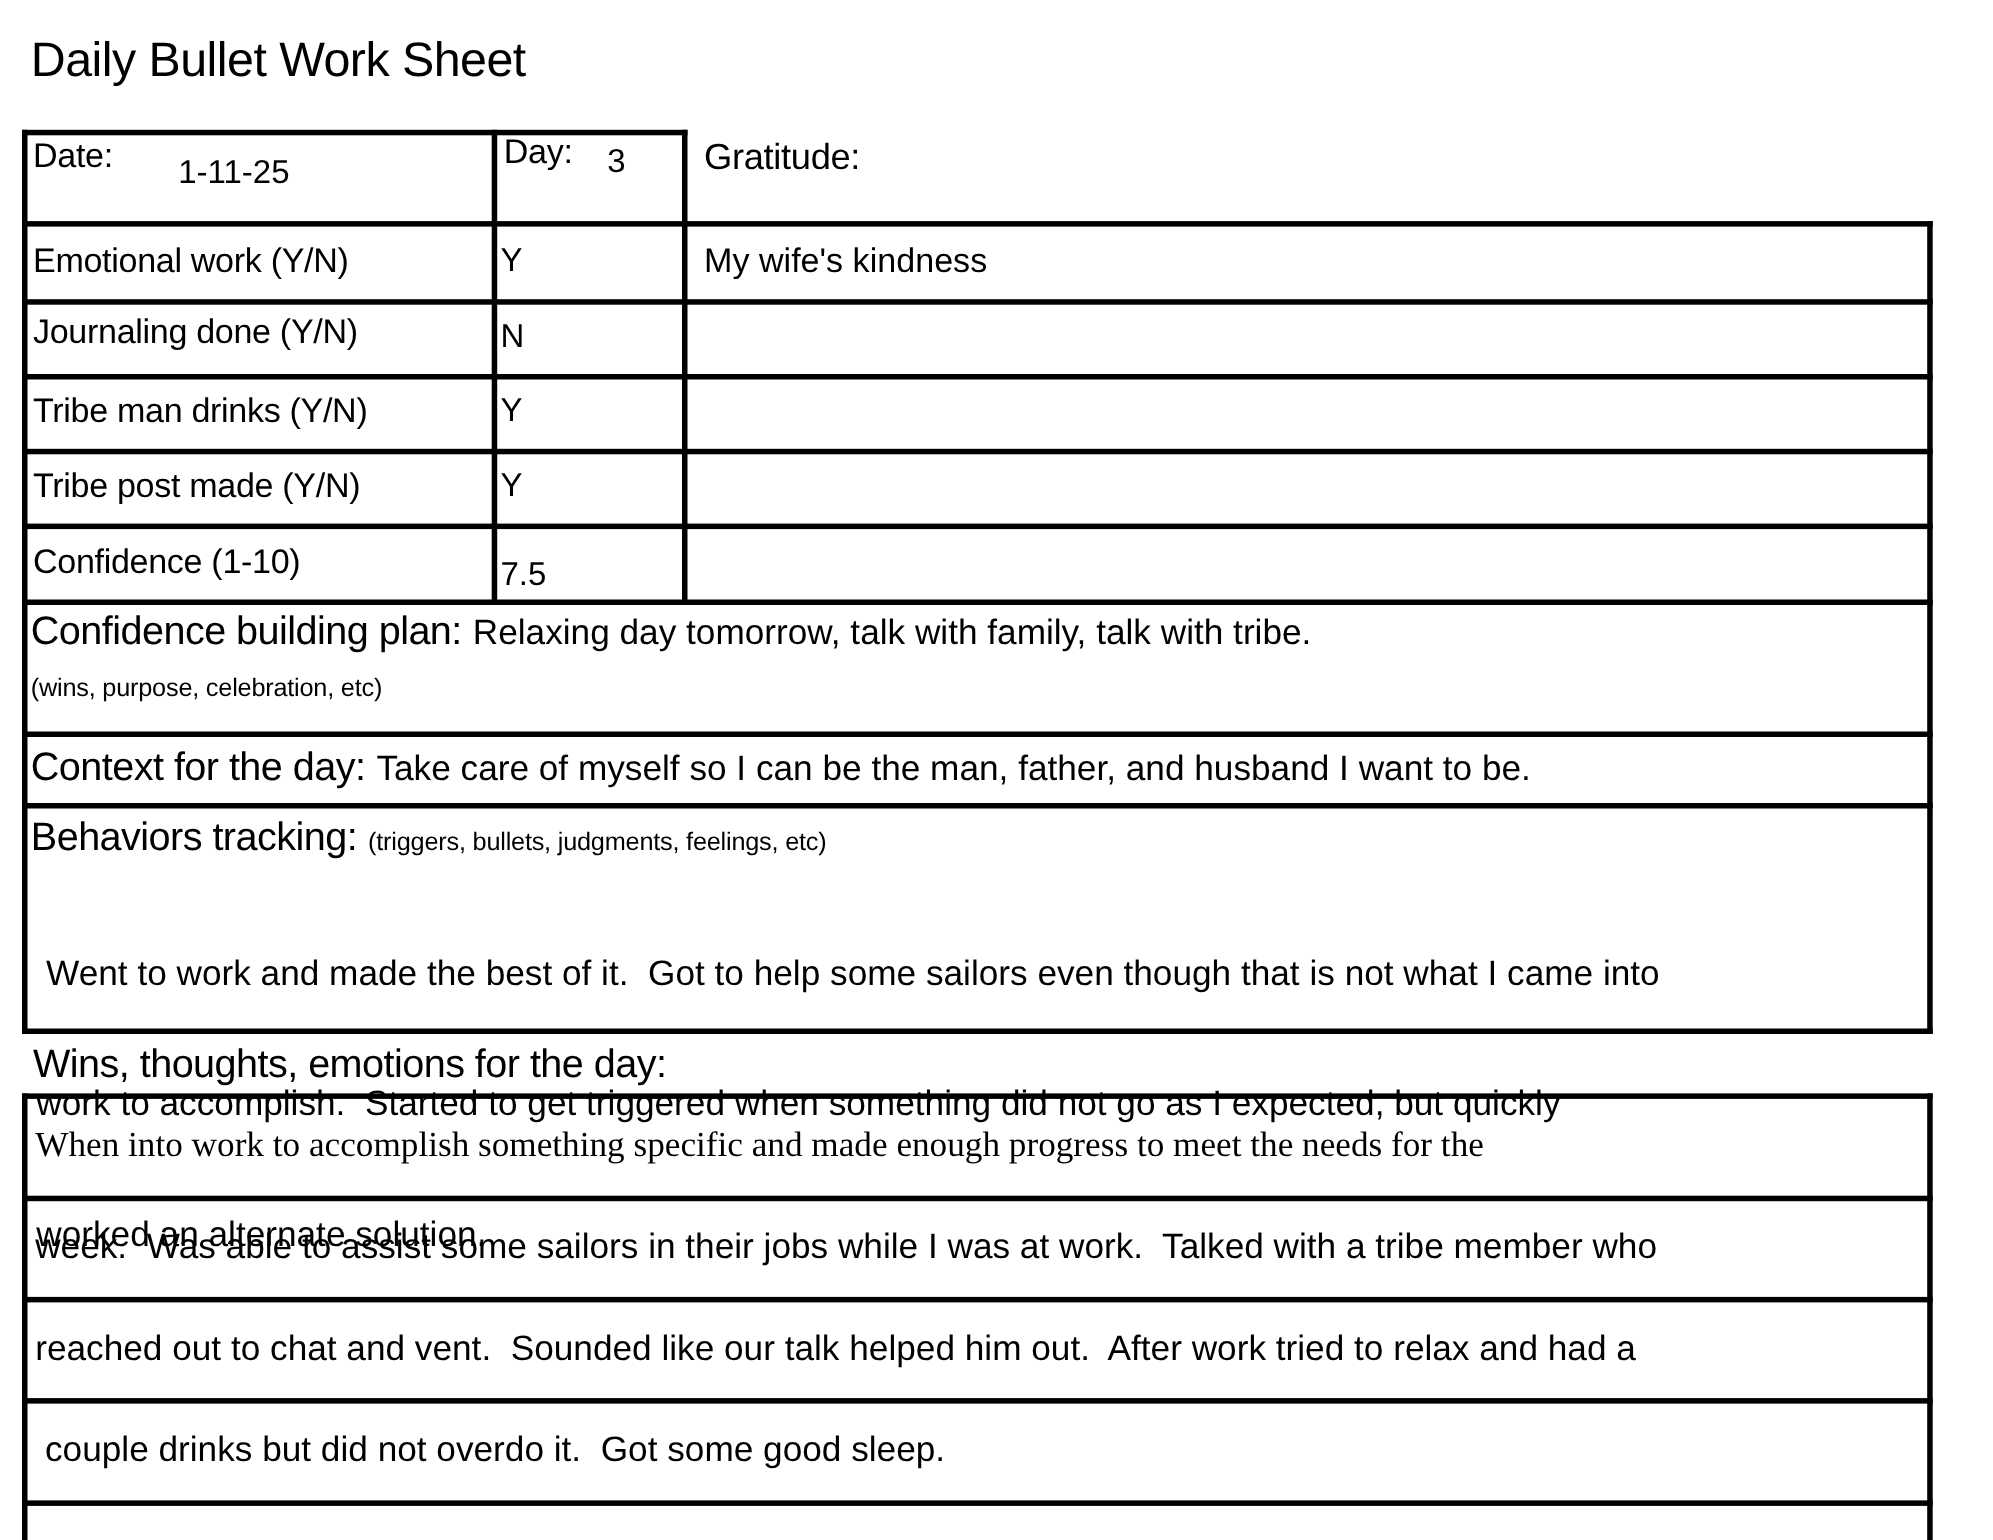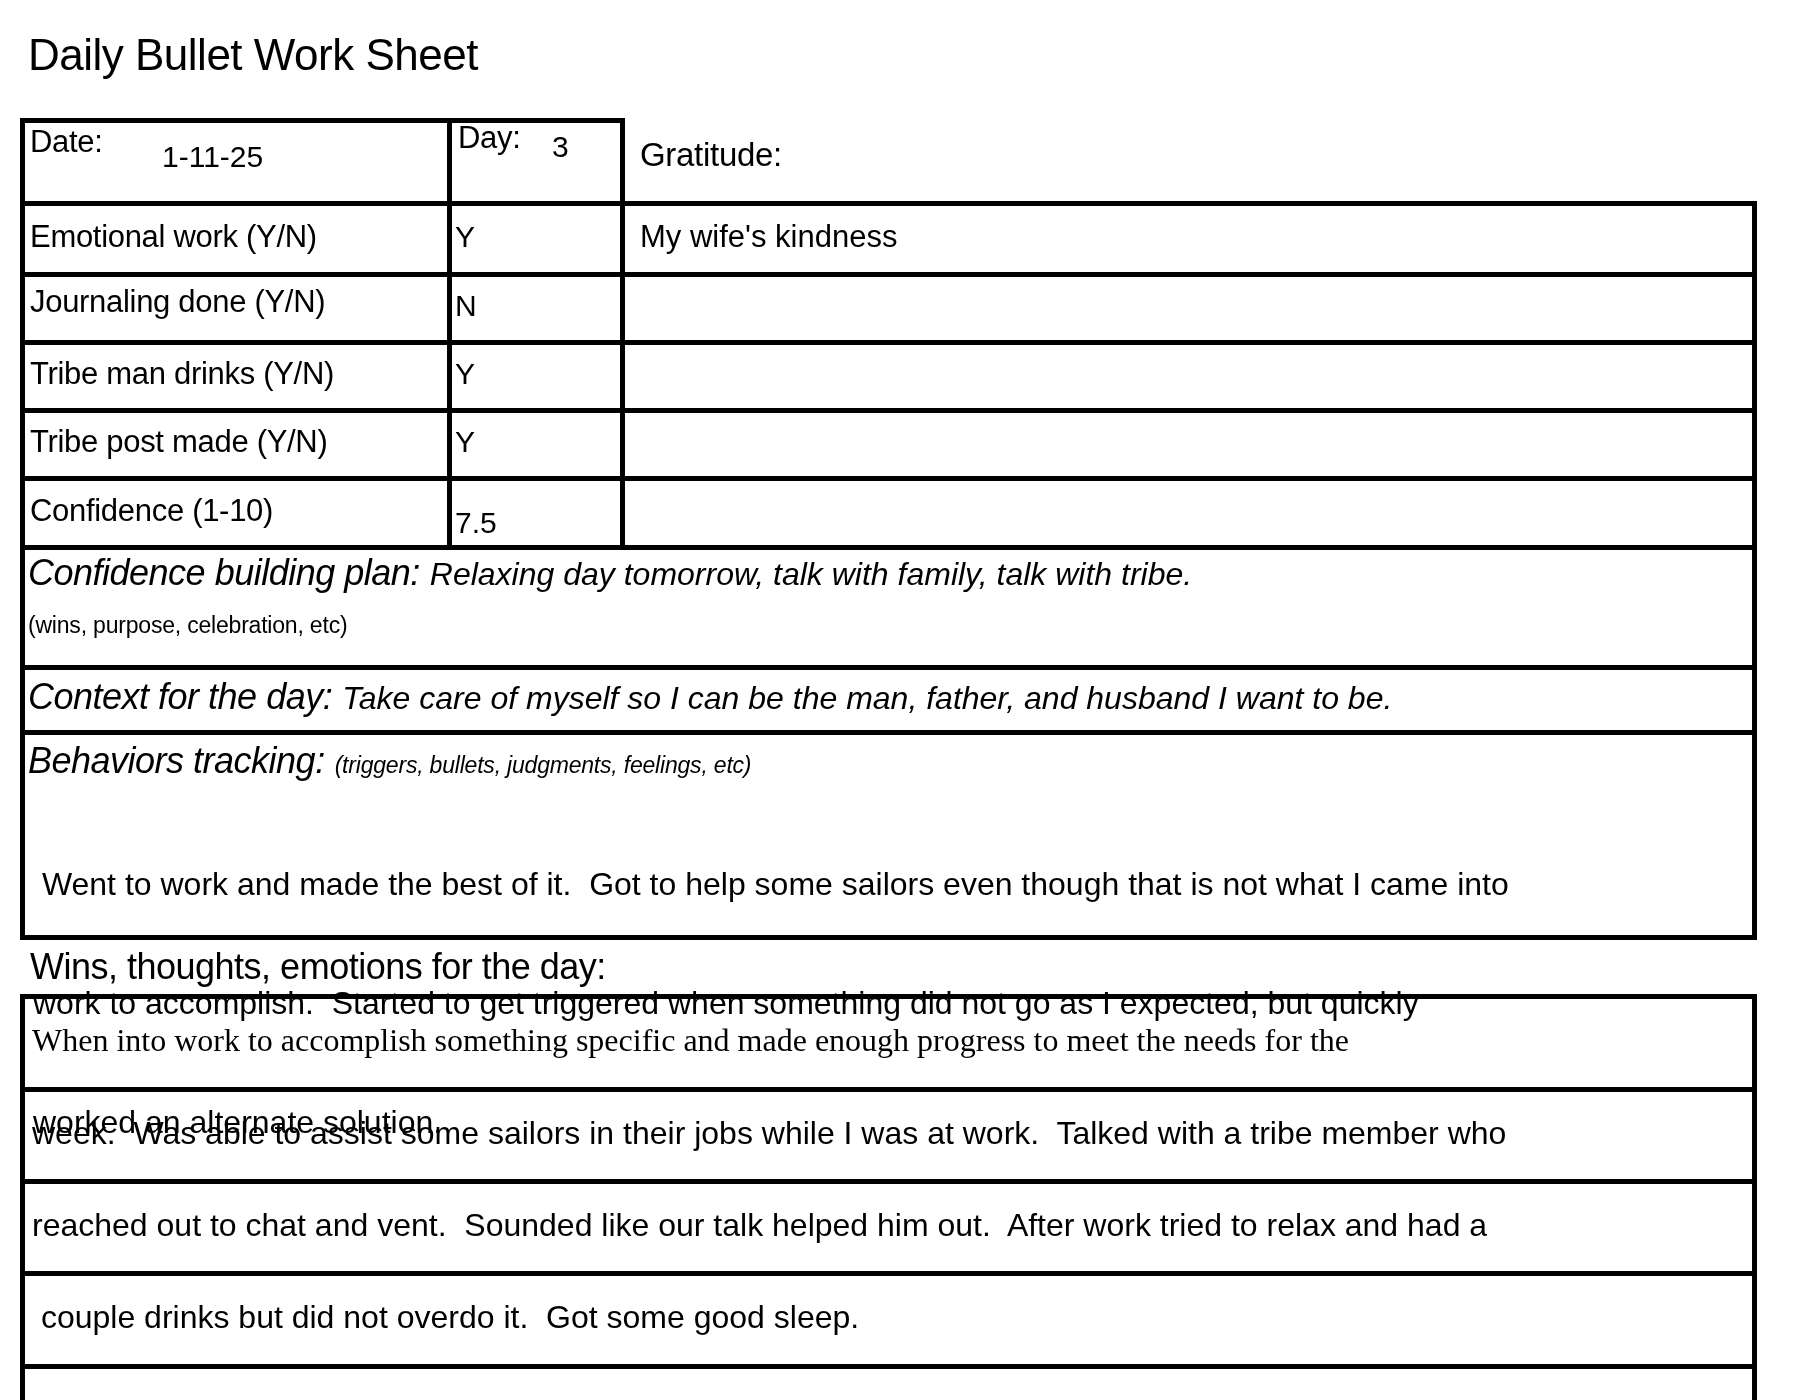--- a/index.html
+++ b/index.html
@@ -19,21 +19,21 @@
   .title {
     position: absolute; left: 28px; top: 30px;
     font-size: 44px; letter-spacing: -0.5px;
   }
   .lbl { font-size: 31px; letter-spacing: -0.3px; }
   .val { font-size: 30px; white-space: pre; }
   .cell { display: flex; align-items: center; }
   .seclbl { font-size: 36px; letter-spacing: -0.5px; }
   .hint { font-size: 23px; letter-spacing: -0.2px; }
   .body-text { font-size: 32px; white-space: pre; }
-  .inline-line { display: flex; align-items: baseline; gap: 10px; white-space: pre; font-style: italic; }
+  .inline-line { display: flex; align-items: baseline; gap: 10px; white-space: pre; }
   .behaviors-body div { line-height: 45px; }
 </style>
 </head>
 <body>
 
 <div class="sheet">
 
   <div class="title">Daily Bullet Work Sheet</div>
 
   <div>
@@ -59,21 +59,21 @@
     <div class="vl" style="left:447px; top:118px; height:432px;"></div>
     <div class="vl" style="left:620px; top:118px; height:432px;"></div>
     <div class="vl" style="left:1752px; top:201px; height:739px;"></div>
     <div class="vl" style="left:1752px; top:994px; height:406px;"></div>
   </div>
 
   <div class="abs lbl" style="left:30px; top:124px;">Date:</div>
   <div class="abs val" style="left:162px; top:140px;">1-11-25</div>
   <div class="abs lbl" style="left:458px; top:120px;">Day:</div>
   <div class="abs val" style="left:552px; top:130px;">3</div>
-  <div class="abs" style="left:640px; top:136px; font-size:33px; letter-spacing:-0.3px;">Gratitude:</div>
+  <div class="abs" style="left:640px; top:124px; font-size:33px; letter-spacing:-0.3px;">Gratitude:</div>
   <div class="abs cell" style="left:640px; top:201px; height:71px; font-size:31px;">My wife's kindness</div>
 
   <div class="abs cell lbl" style="left:30px; top:201px; height:71px;">Emotional work  (Y/N)</div>
   <div class="abs cell val" style="left:455px; top:201px; height:71px;">Y</div>
 
   <div class="abs cell lbl" style="left:30px; top:268px; height:68px;">Journaling done (Y/N)</div>
   <div class="abs cell val" style="left:455px; top:272px; height:68px;">N</div>
 
   <div class="abs cell lbl" style="left:30px; top:340px; height:68px;">Tribe man drinks (Y/N)</div>
   <div class="abs cell val" style="left:455px; top:340px; height:68px;">Y</div>

